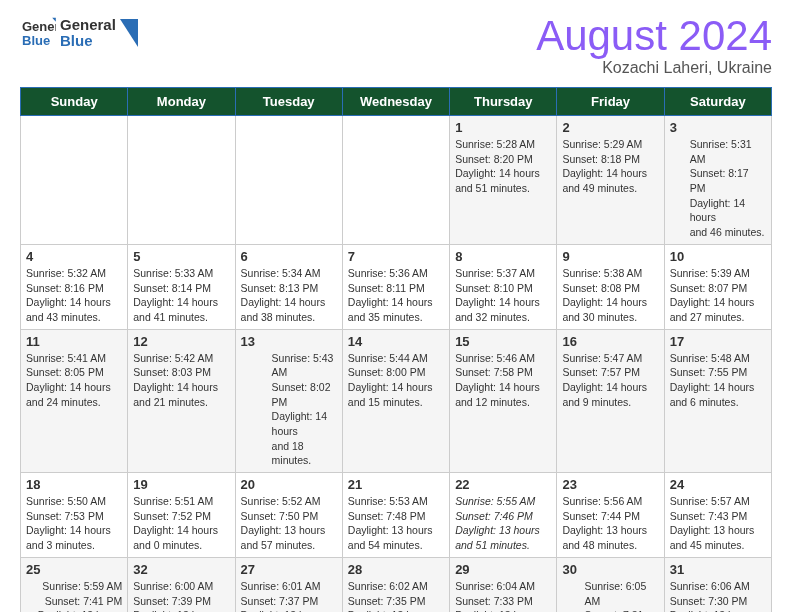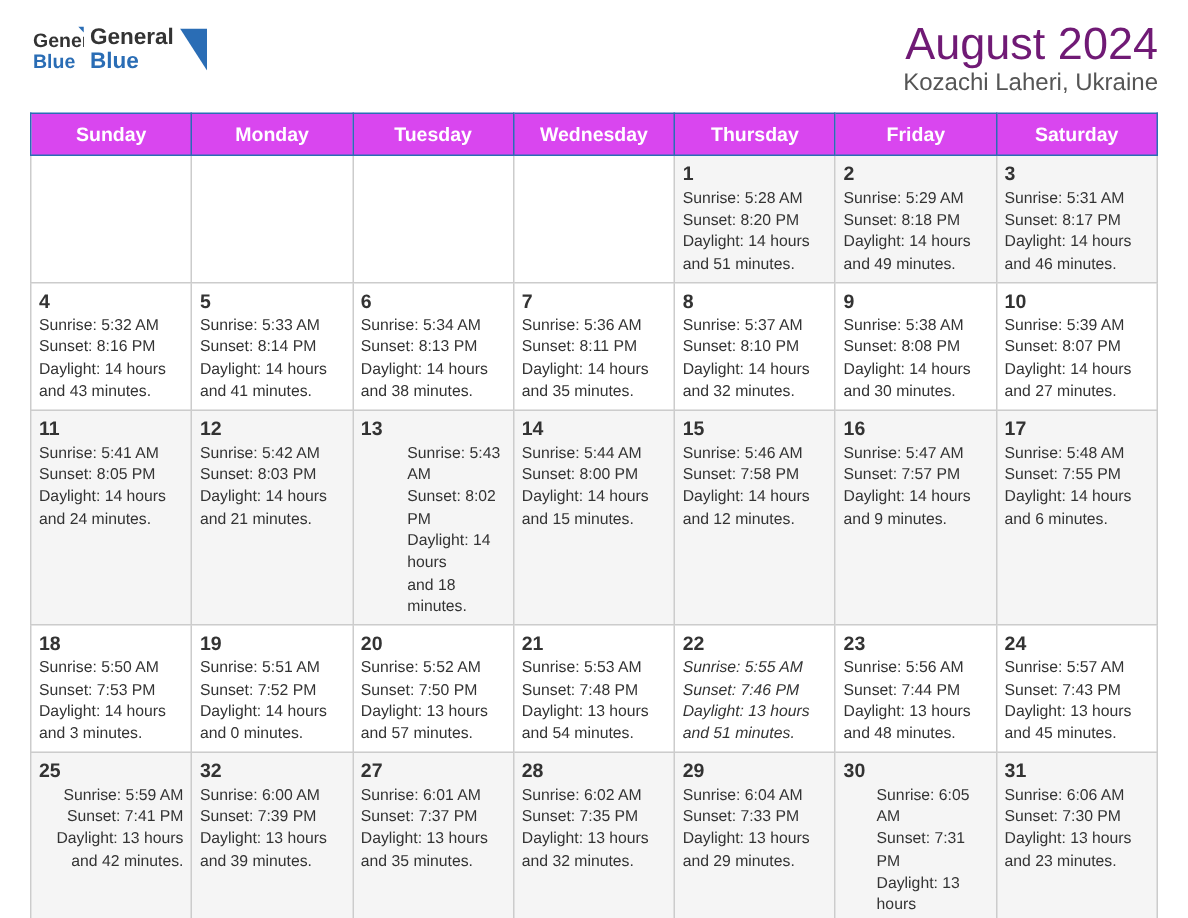--- a/index.html
+++ b/index.html
@@ -1,24 +1,24 @@
 <!DOCTYPE html>
 <html><head>
   <meta charset="utf-8">
   <style>
     * { box-sizing: border-box; margin: 0; padding: 0; }
     body { font-family: Arial, sans-serif; background: #fff; width: 792px; min-height: 612px; }
     .container { padding: 15px 20px; }
     .header { display: flex; justify-content: space-between; align-items: flex-start; margin-bottom: 10px; }
     .logo { display: flex; align-items: center; gap: 4px; }
     .title-block { text-align: right; }
-    .month-title { font-size: 30px; font-weight: 300; color: #701a75; line-height: 1; }
+    .month-title { font-size: 42px; font-weight: 300; color: #8b5cf6; line-height: 1; }
     .location { font-size: 16px; color: #555; margin-top: 2px; }
     .calendar { width: 100%; border-collapse: collapse; }
-    .calendar th { background: #d946ef; color: #fff; text-align: center; padding: 6px 4px; font-size: 13px; font-weight: bold; border: 1px solid #2a6db5; }
+    .calendar th { background: #14532d; color: #fff; text-align: center; padding: 6px 4px; font-size: 13px; font-weight: bold; border: 1px solid #2a6db5; }
     .calendar td { border: 1px solid #ccc; vertical-align: top; padding: 4px 5px; font-size: 10.5px; color: #333; width: calc(100%/7); min-height: 80px; }
     .calendar tr:nth-child(odd) td { background: #f5f5f5; }
     .calendar tr:nth-child(even) td { background: #fff; }
     .day-num { font-size: 13px; font-weight: bold; display: block; margin-bottom: 2px; }
     .day-info { font-size: 10.5px; line-height: 1.4; }
     .empty { background: #fff !important; }
   </style>
 </head>
 <body>
 
@@ -73,21 +73,21 @@
           </td>
           <td>
             <span class="day-num">2</span>
             <div class="day-info" style="white-space: pre-line;">Sunrise: 5:29 AM
 Sunset: 8:18 PM
 Daylight: 14 hours
 and 49 minutes.</div>
           </td>
           <td>
             <span class="day-num">3</span>
-            <div class="day-info" style="white-space: pre-line;">Sunrise: 5:31 AM
+            <div class="day-info" style="white-space: pre-line; margin-left: 20px;">Sunrise: 5:31 AM
 Sunset: 8:17 PM
 Daylight: 14 hours
 and 46 minutes.</div>
           </td>
         </tr>
         <tr>
           <td>
             <span class="day-num">4</span>
             <div class="day-info" style="white-space: pre-line;">Sunrise: 5:32 AM
 Sunset: 8:16 PM

